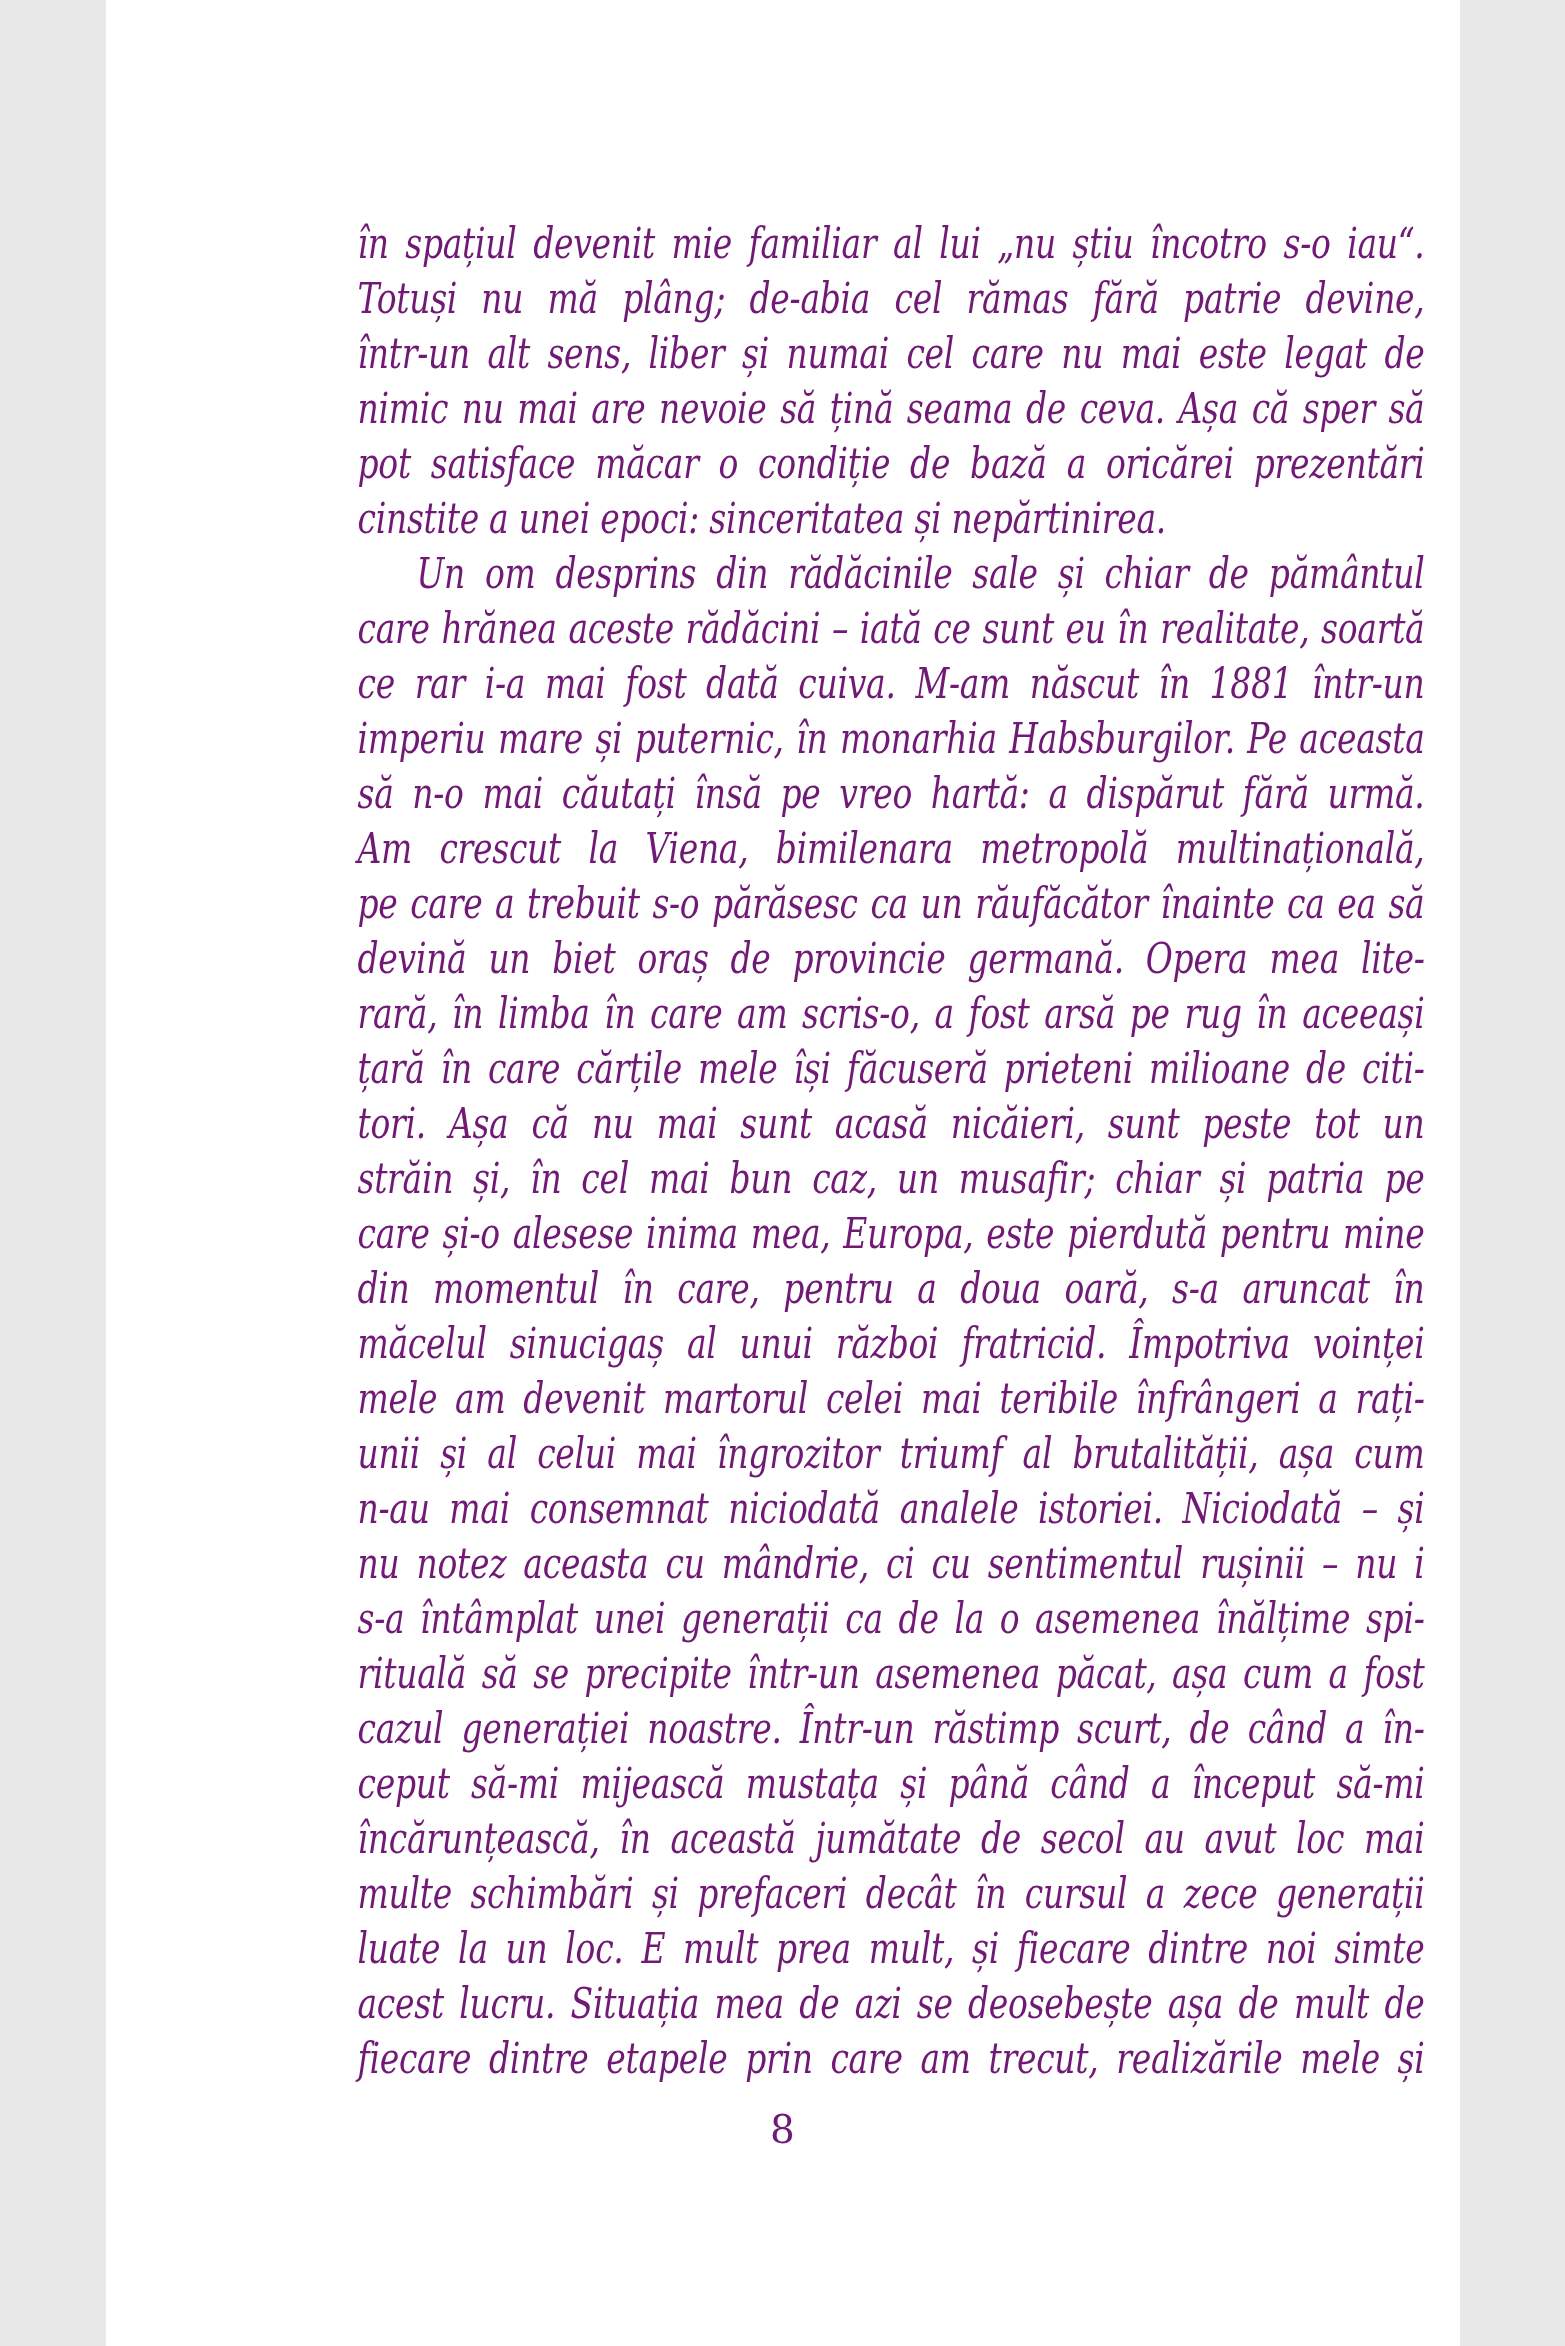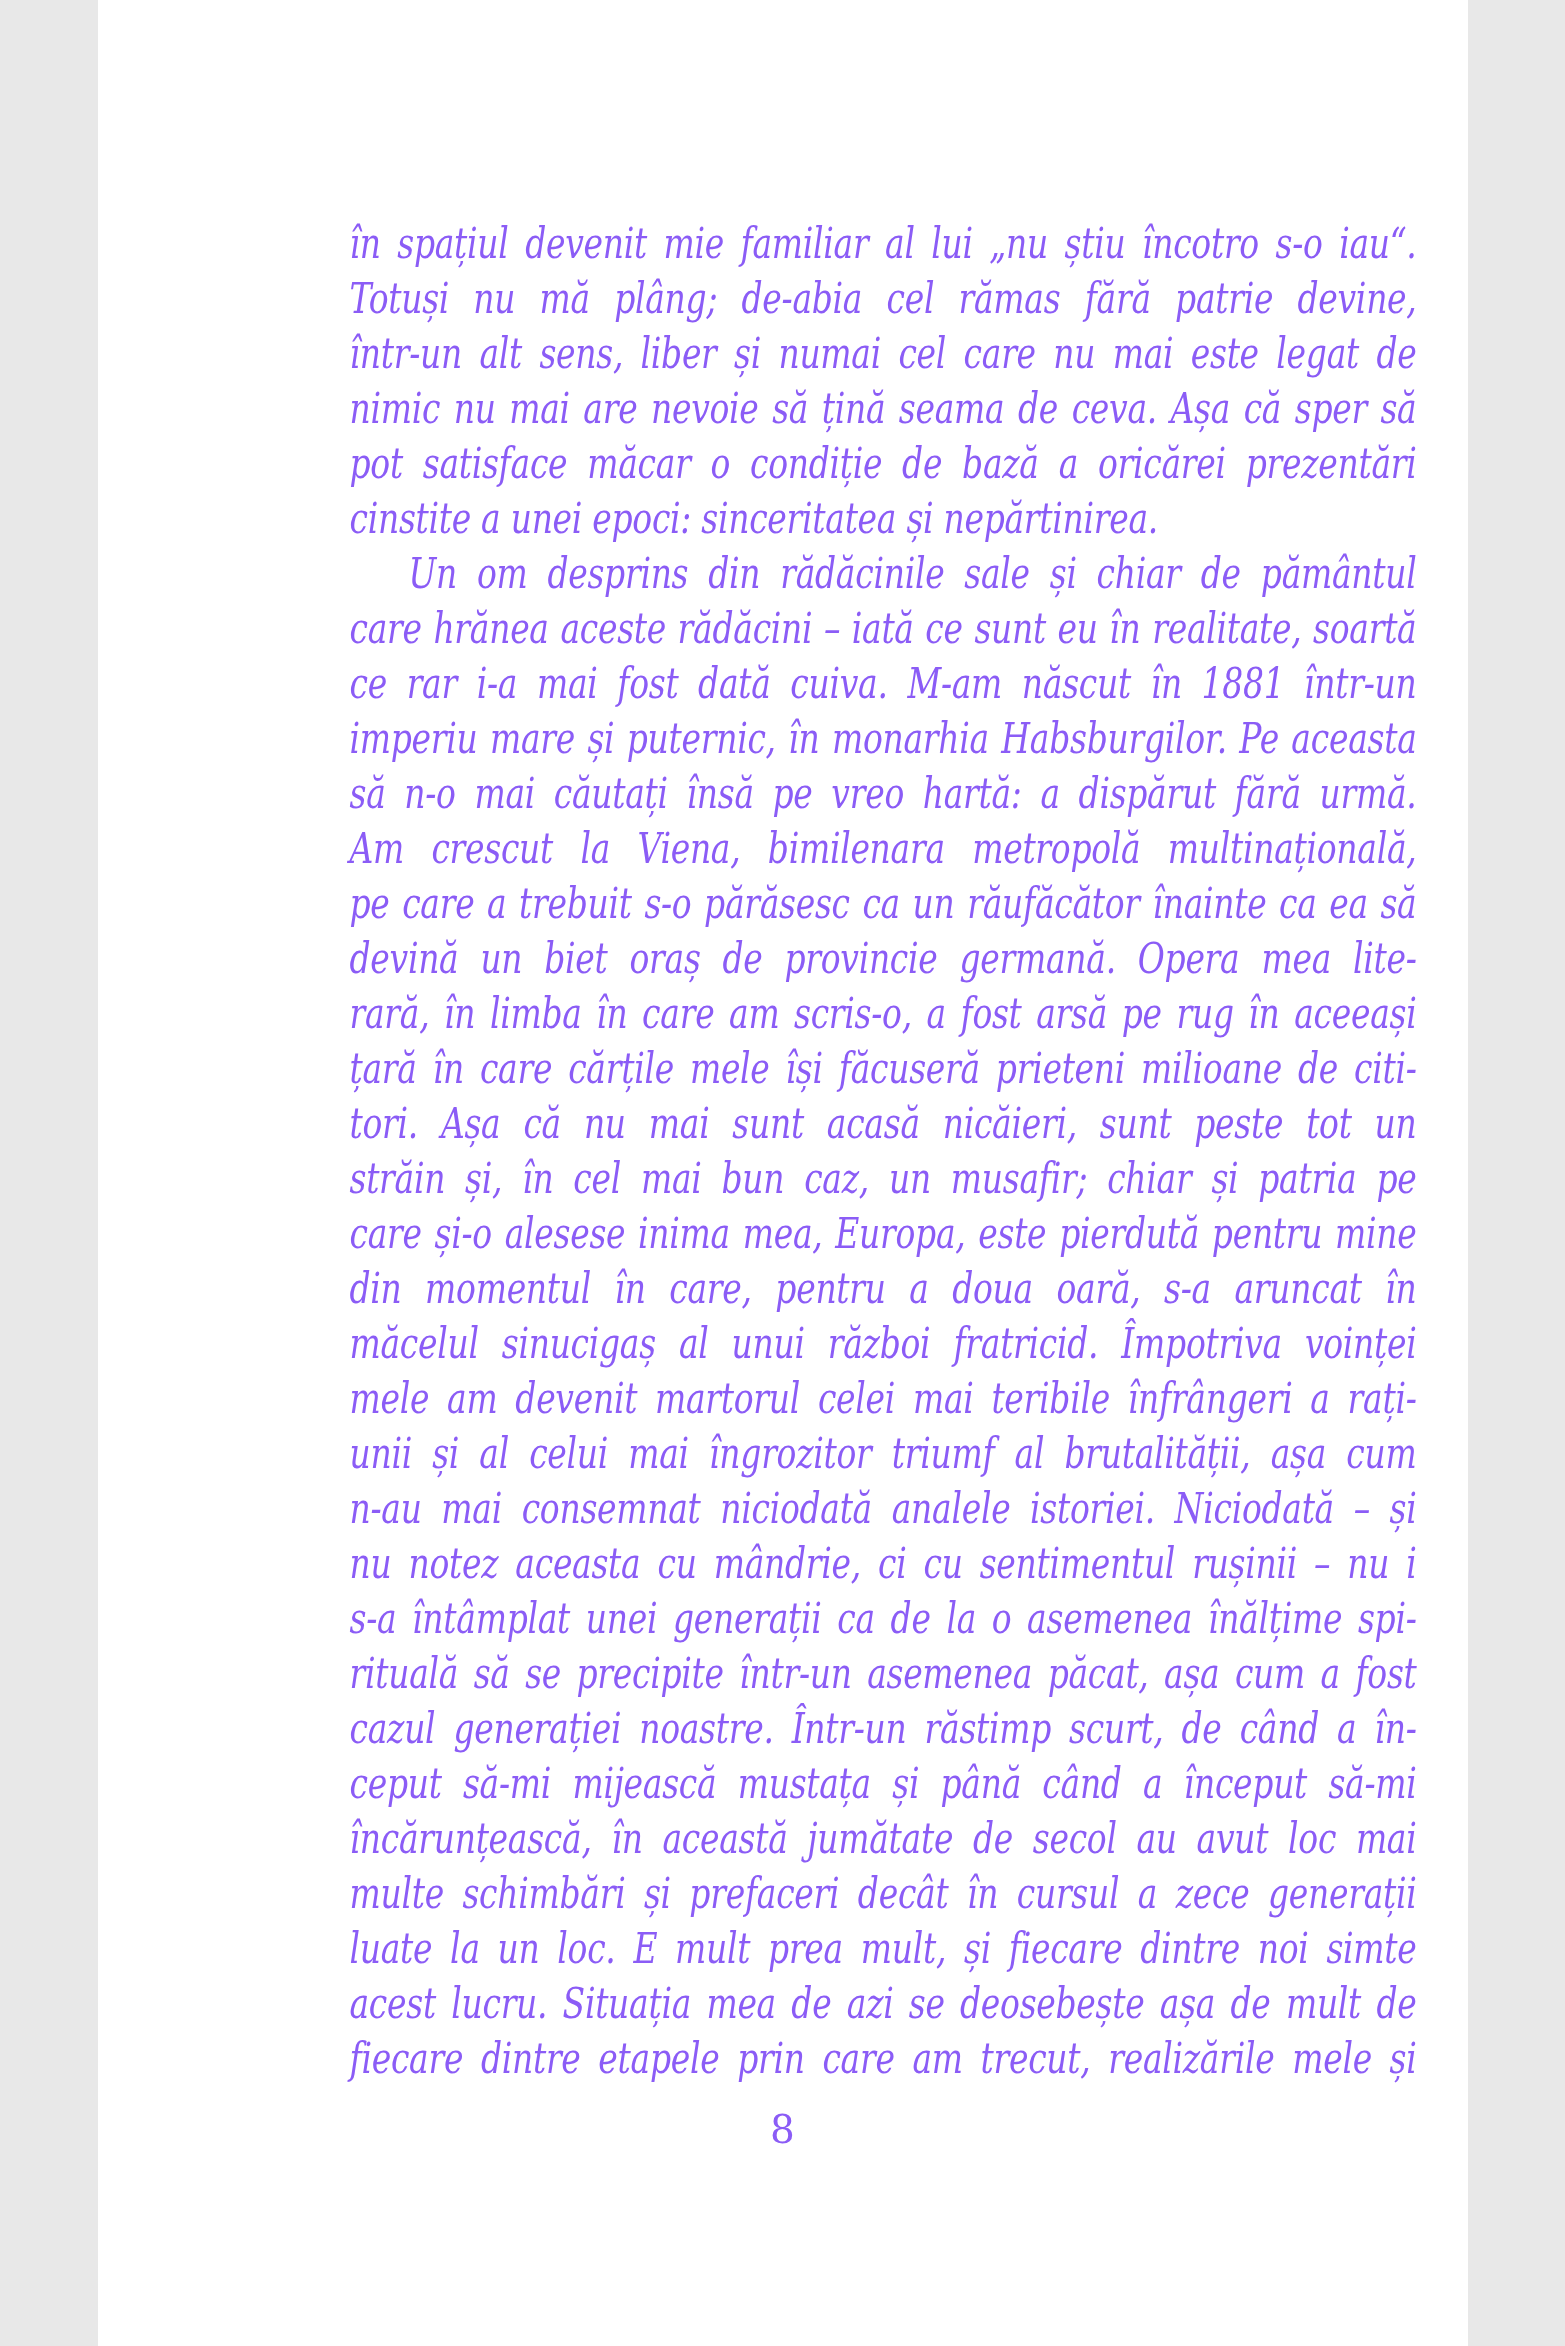--- a/index.html
+++ b/index.html
@@ -6,24 +6,23 @@
     margin: 0;
     padding: 0;
     background: #e8e8e8;
   }
   .page {
     position: relative;
     width: 1354px;
     height: 2347px;
     margin: 0 auto;
     background: #ffffff;
-    color: #8b5cf6;
+    color: #701a75;
     font-family: "DejaVu Serif", "Liberation Serif", serif;
     overflow: hidden;
-    padding-left: 16px;
   }
   .text-block {
     position: absolute;
     left: 252px;
     top: 216px;
     width: 1067px;
   }
   .line {
     margin: 0;
     padding: 0;

